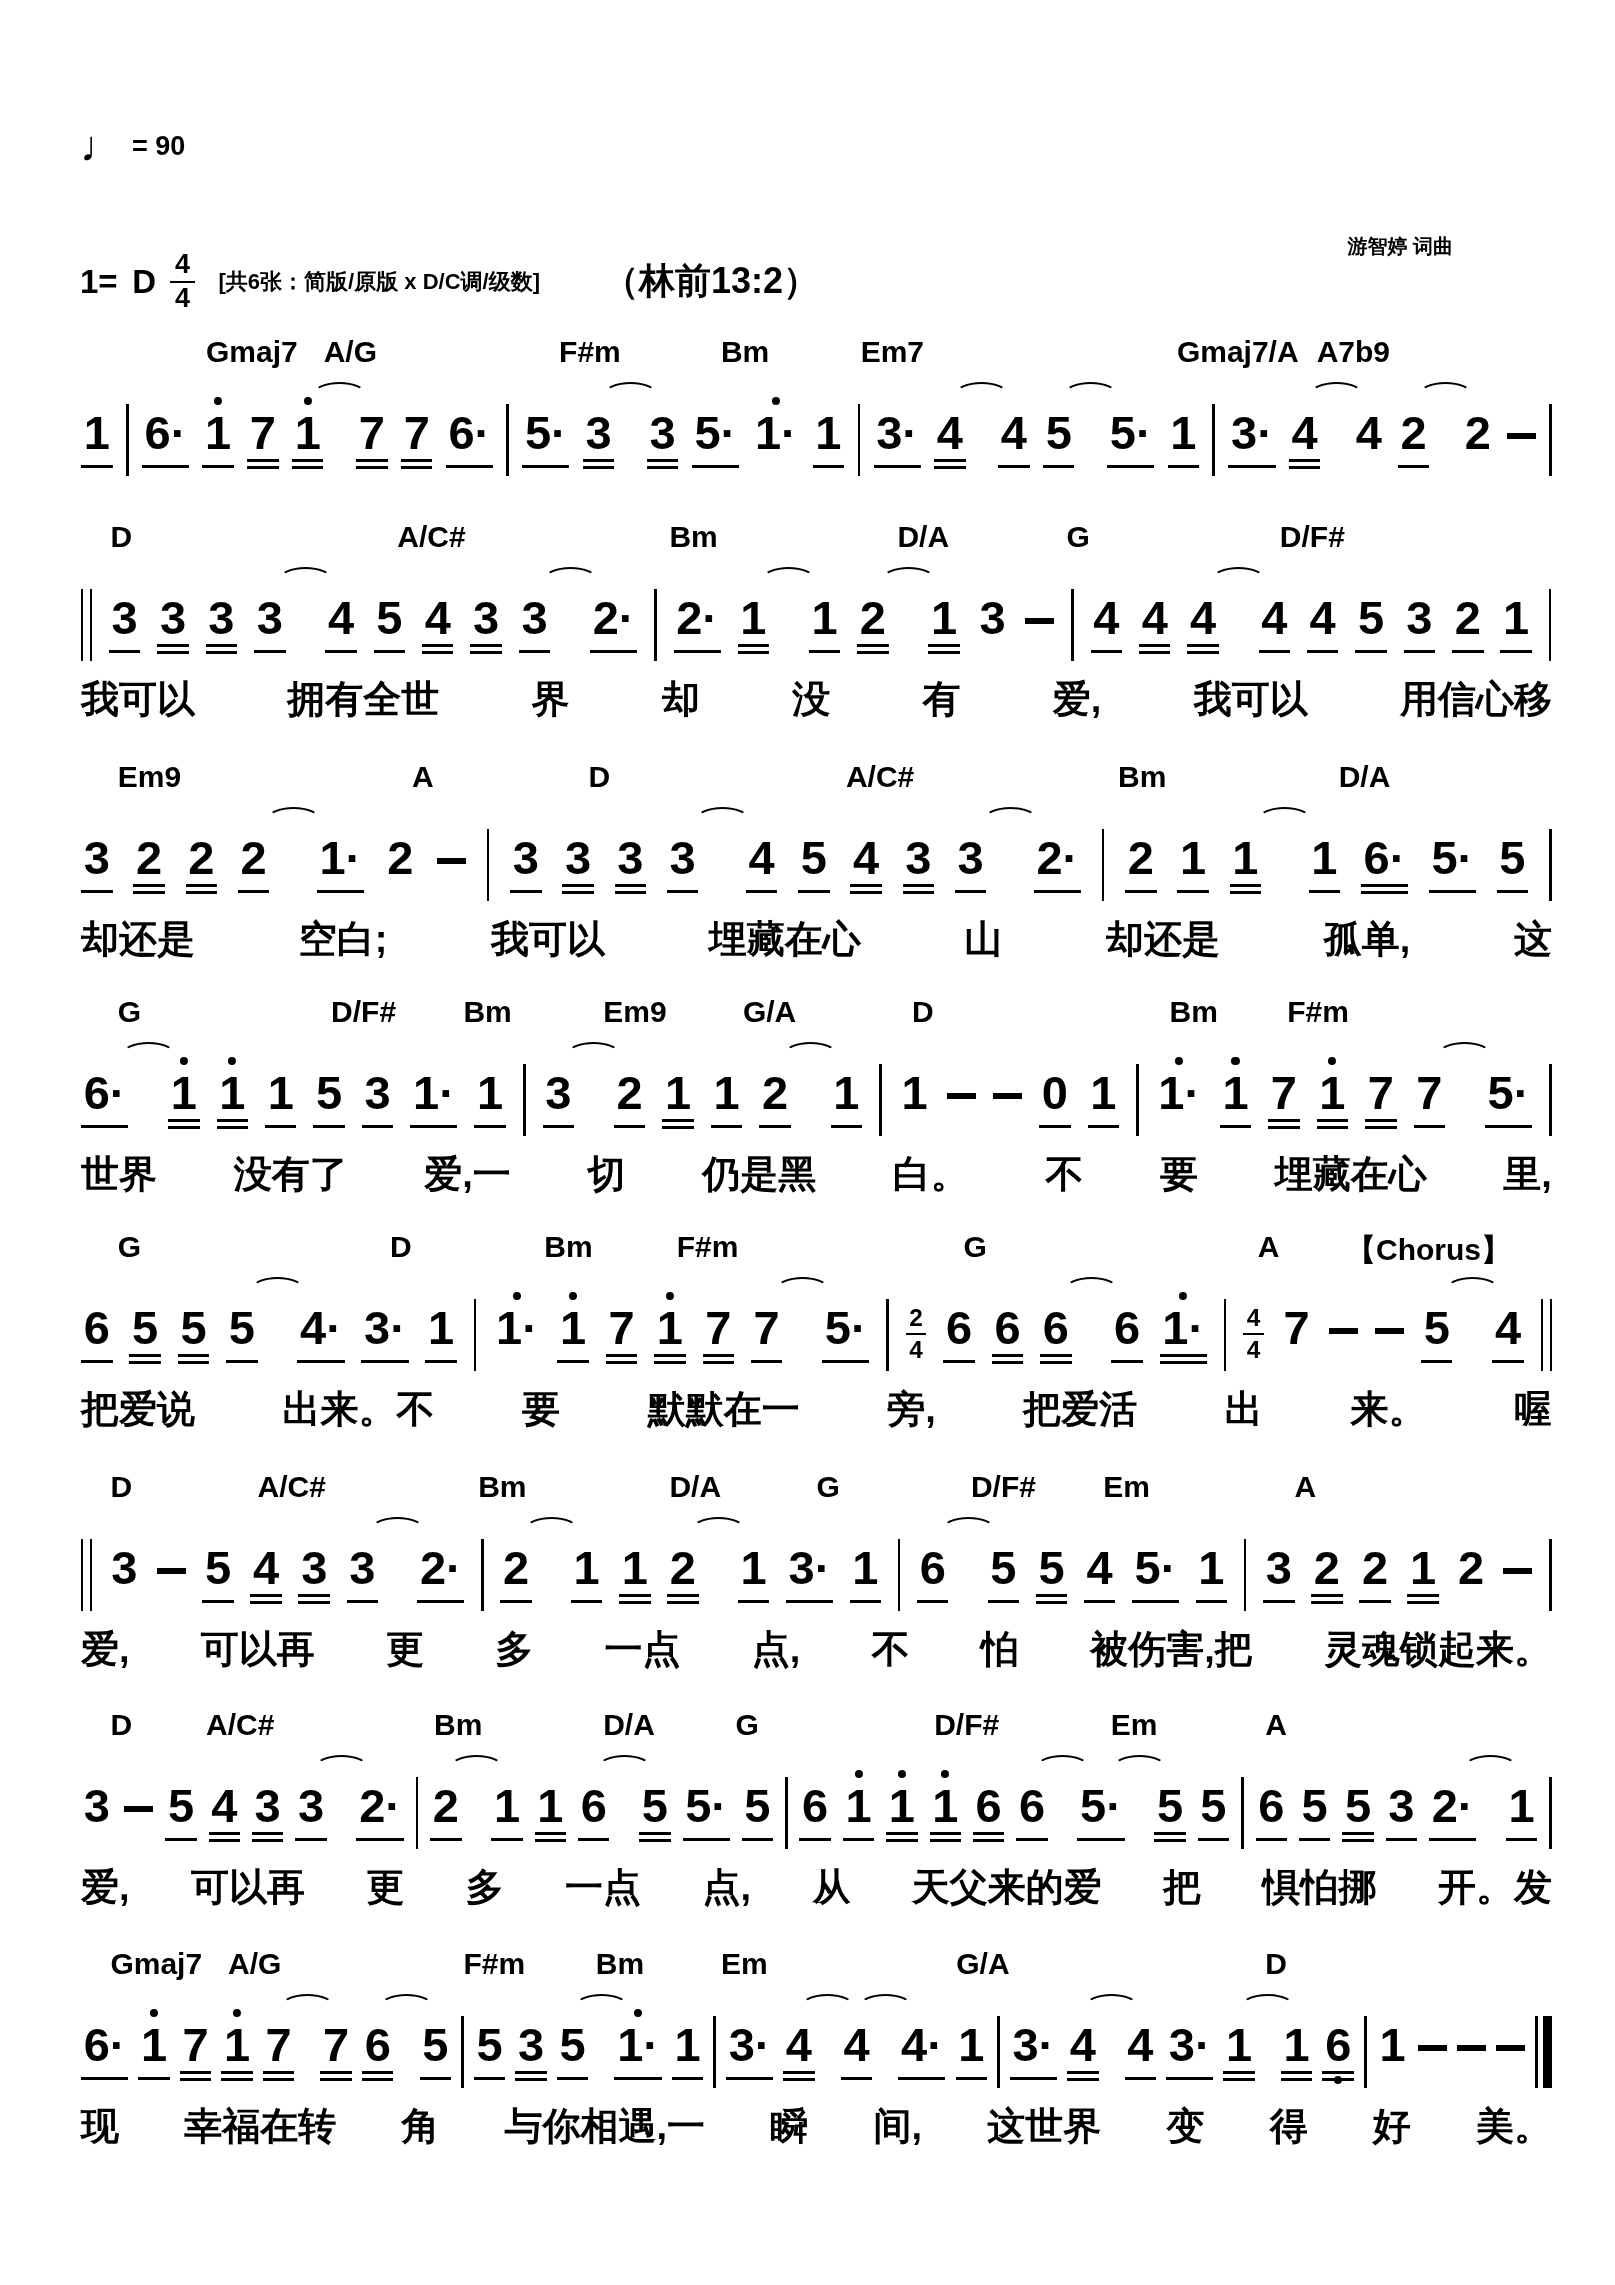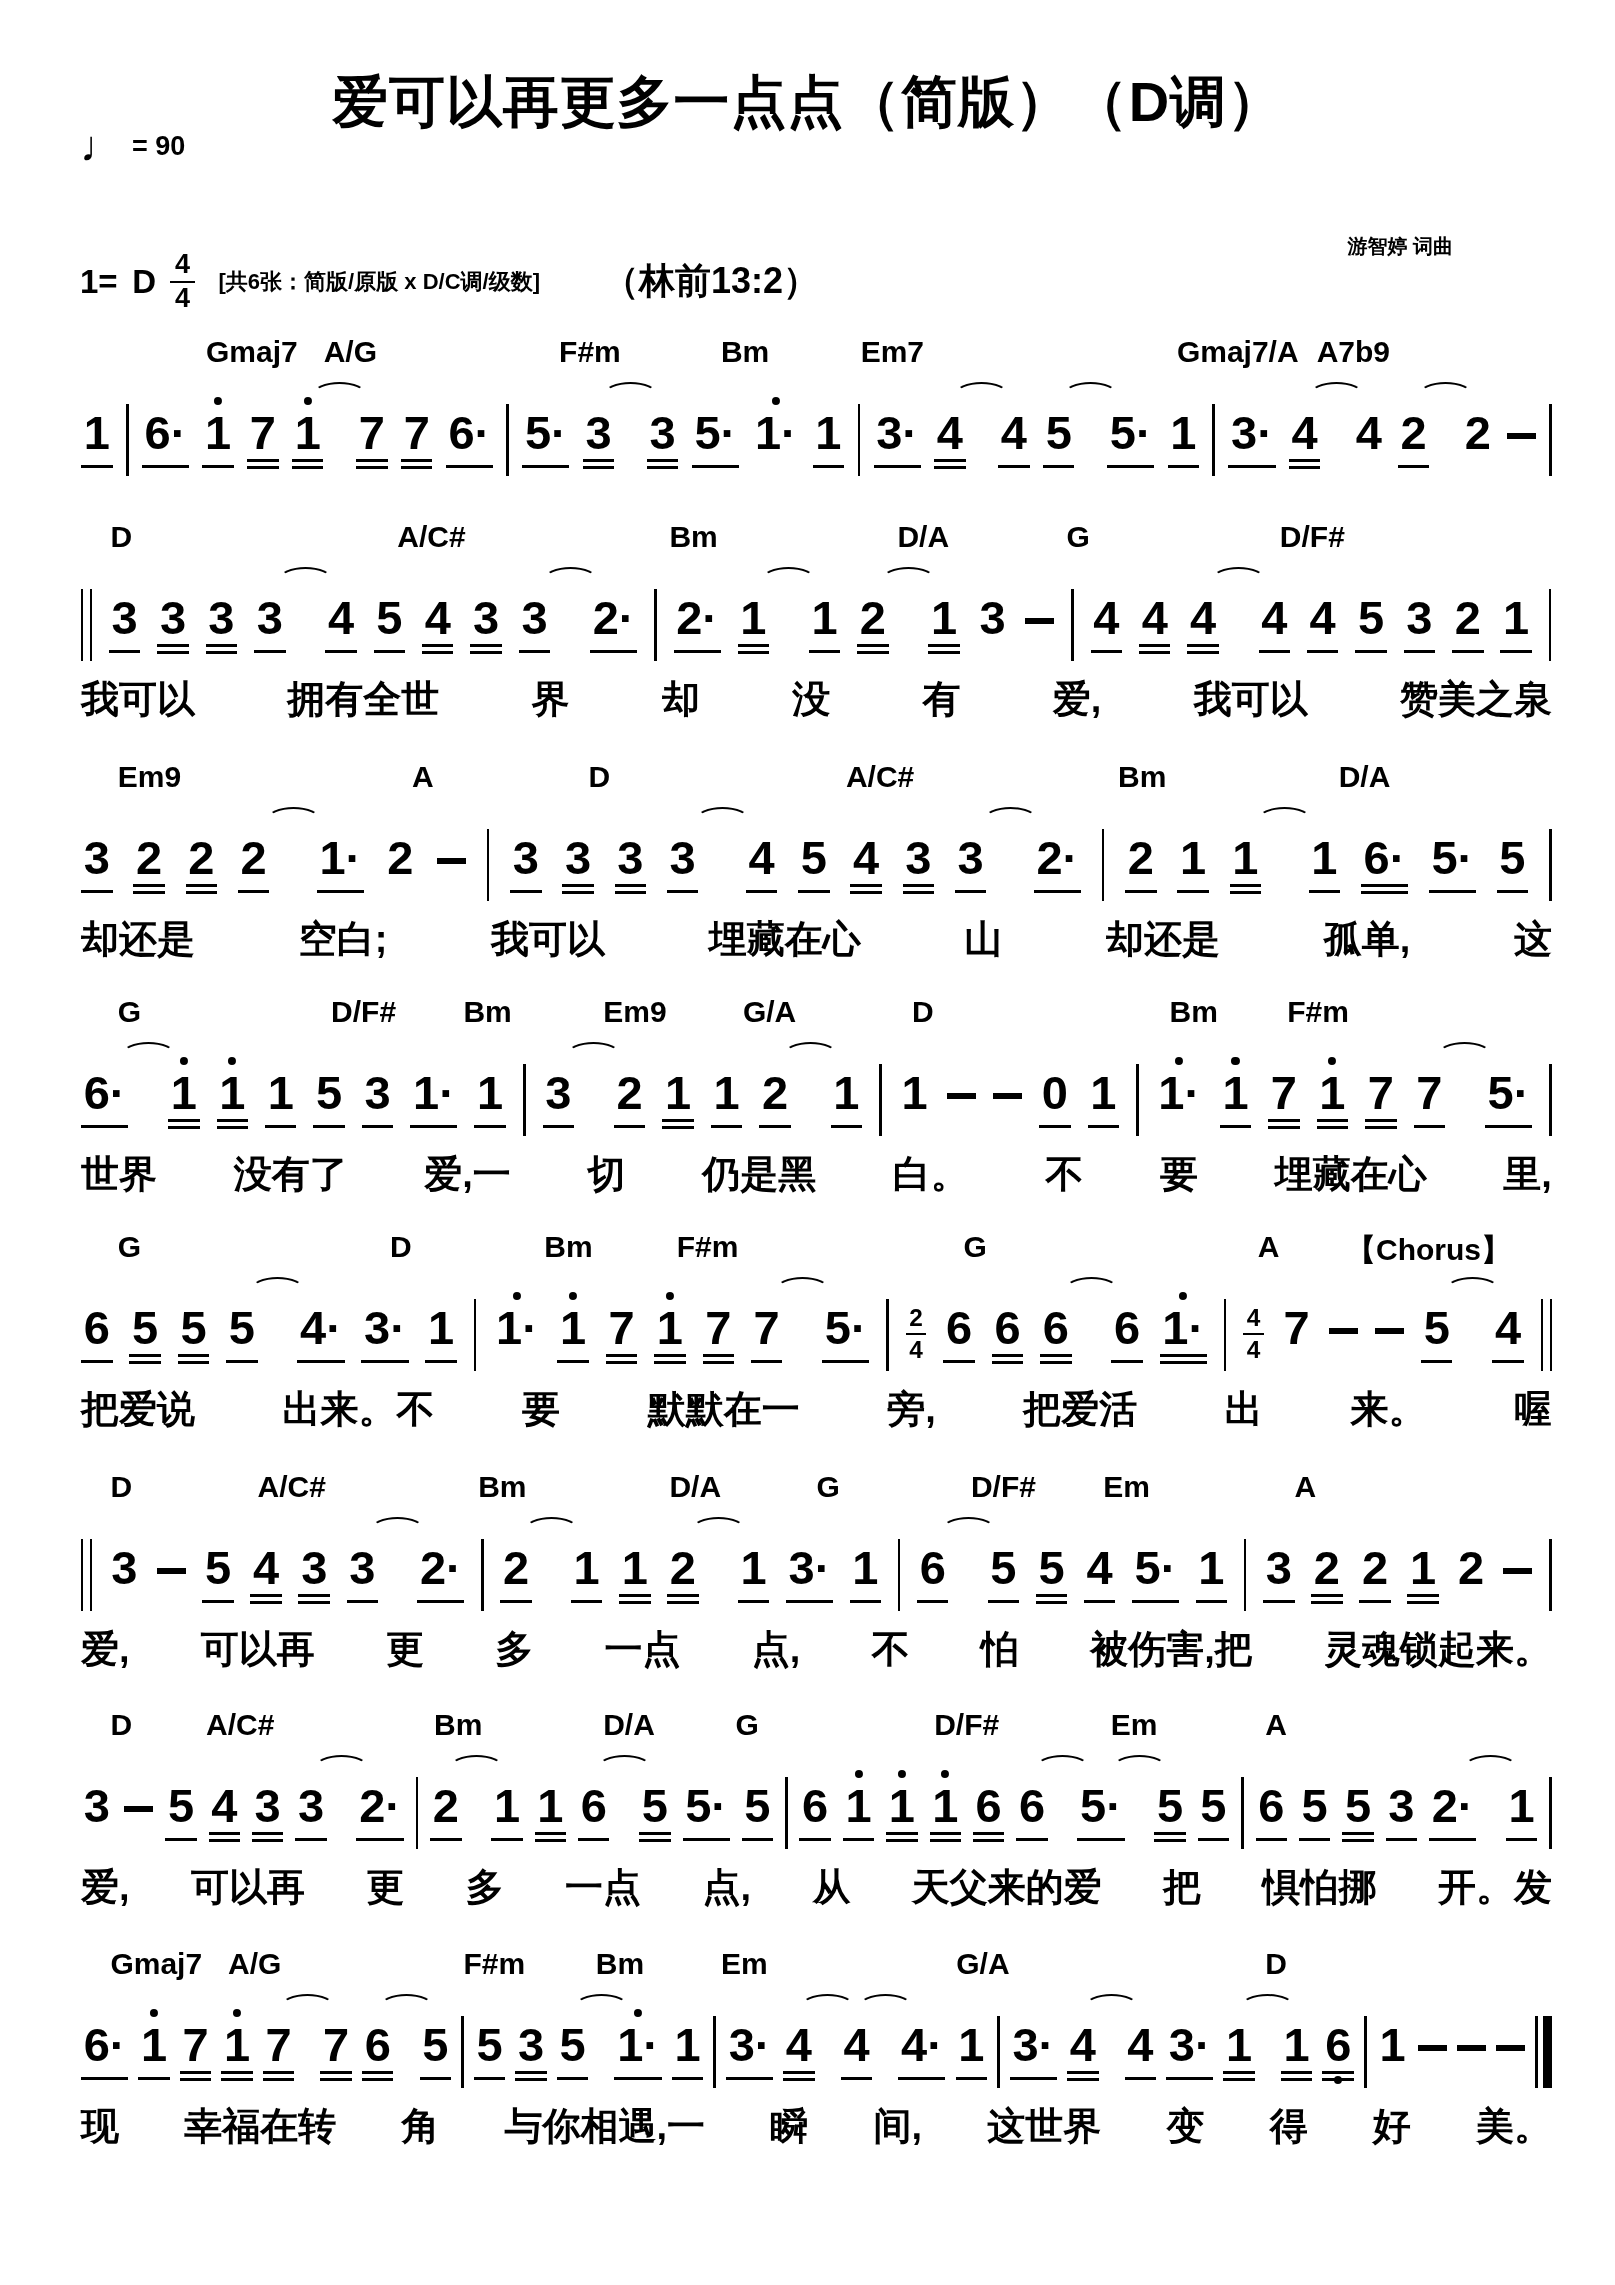--- a/index.html
+++ b/index.html
@@ -53,21 +53,20 @@
   .lyric{white-space:nowrap;flex:none;}
 </style>
 </head>
 <body>
 
 <div class="page">
   <div class="tempo">
     <span class="q">♩</span>
     <span>= 90</span>
   </div>
-  <div class="title">爱可以再更多一点点（简版）（D调）</div>
   <div class="credit">游智婷 词曲</div>
   <div class="keyrow">
     <span class="key-main">
       <span>1=</span>
       <span>D</span>
       <span class="frac">
         <span class="num">4</span>
         <span class="den">4</span>
       </span>
     </span>
@@ -173,21 +172,21 @@
         </div>
         <div class="lyric-row">
           <span class="lyric">我可以</span>
           <span class="lyric">拥有全世</span>
           <span class="lyric">界</span>
           <span class="lyric">却</span>
           <span class="lyric">没</span>
           <span class="lyric">有</span>
           <span class="lyric">爱,</span>
           <span class="lyric">我可以</span>
-          <span class="lyric">赞美之泉</span>
+          <span class="lyric">用信心移</span>
         </div>
       </div>
       <div class="system" style="top: 760px;">
         <div class="chord-row">
           <span class="chord" style="left: 2.5%;">Em9</span>
           <span class="chord" style="left: 22.5%;">A</span>
           <span class="chord" style="left: 34.5%;">D</span>
           <span class="chord" style="left: 52%;">A/C#</span>
           <span class="chord" style="left: 70.5%;">Bm</span>
           <span class="chord" style="left: 85.5%;">D/A</span>

